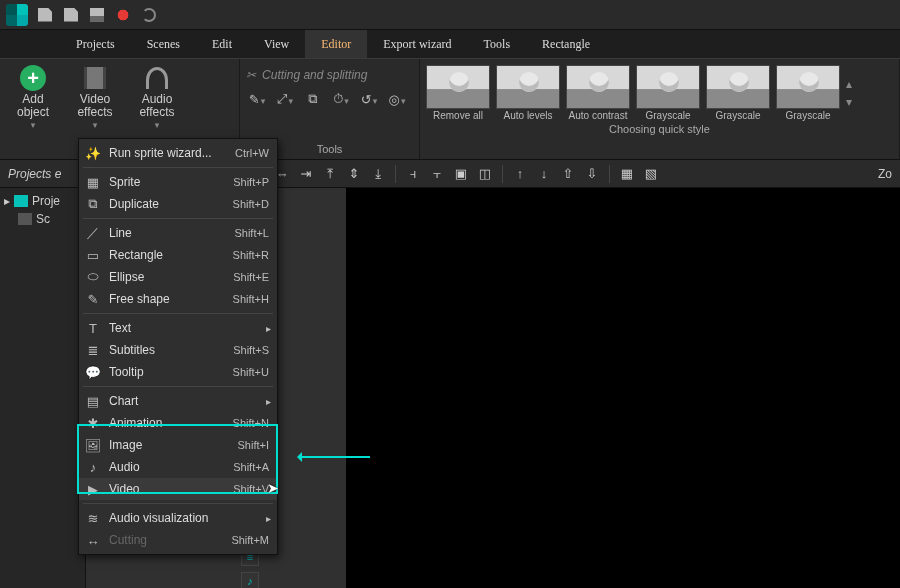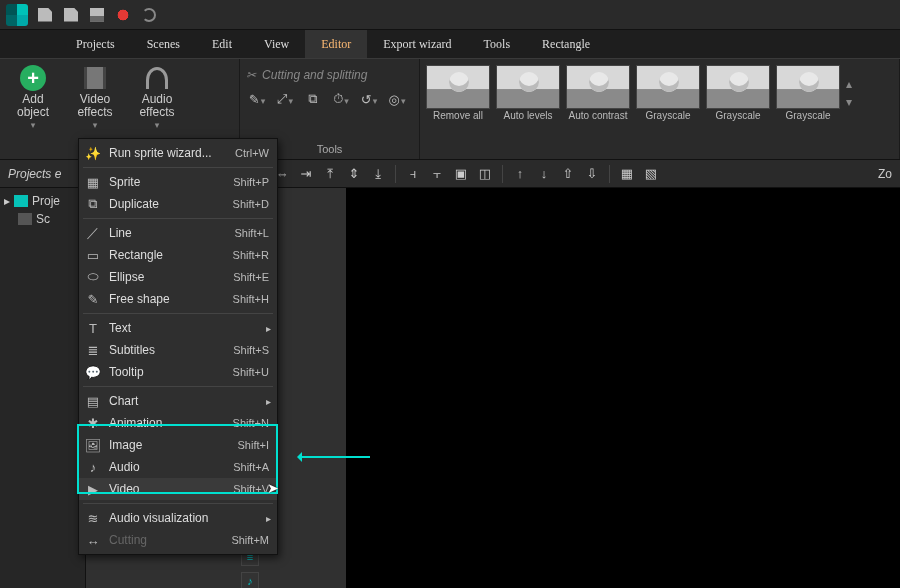--- a/index.html
+++ b/index.html
@@ -177,20 +177,21 @@
           </div>
           <div class="thumb">
             <div class="img"></div>
             <div class="lbl">Grayscale</div>
           </div>
           <div class="styles-more">
             <span>▴</span>
             <span>▾</span>
           </div>
         </div>
+    <div class="caption">Choosing quick style</div>
   </div>
 </div>
 
 <div class="toolbar2">
   <span class="lead">Projects e</span>
   <div class="tb2">✂</div>
   <div class="tb2">⧉</div>
   <div class="tb2">📋</div>
   <div class="tb2">✖</div>
   <div class="tb2">◯</div>

